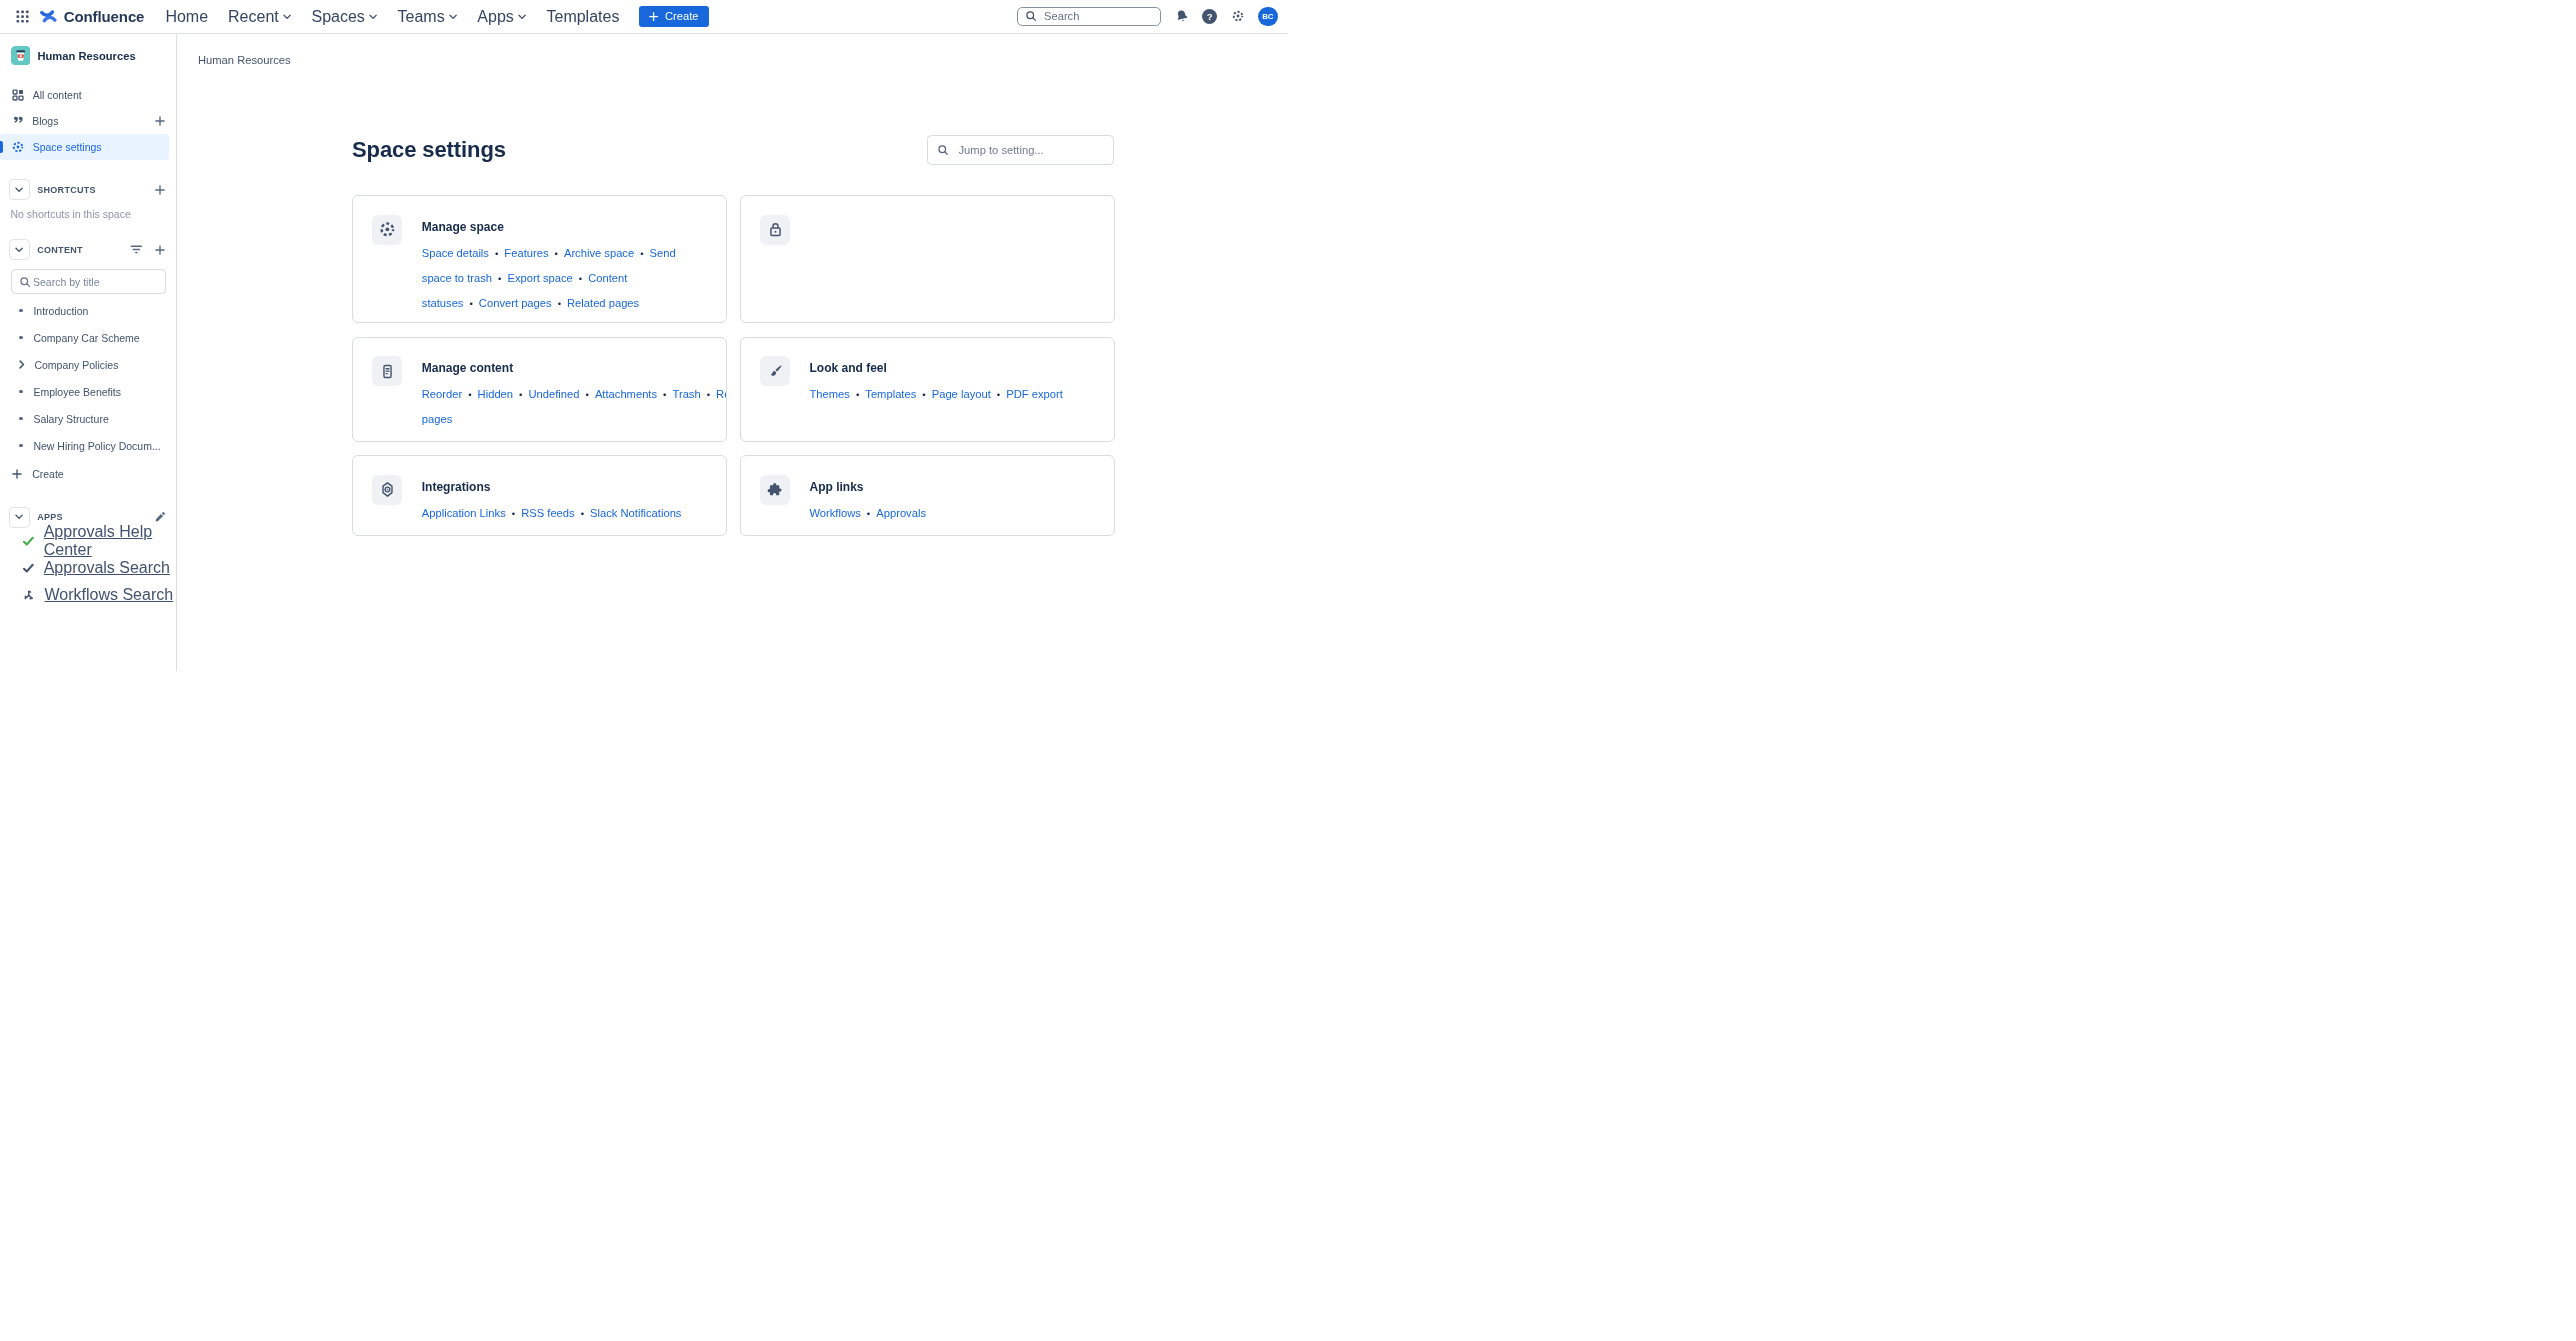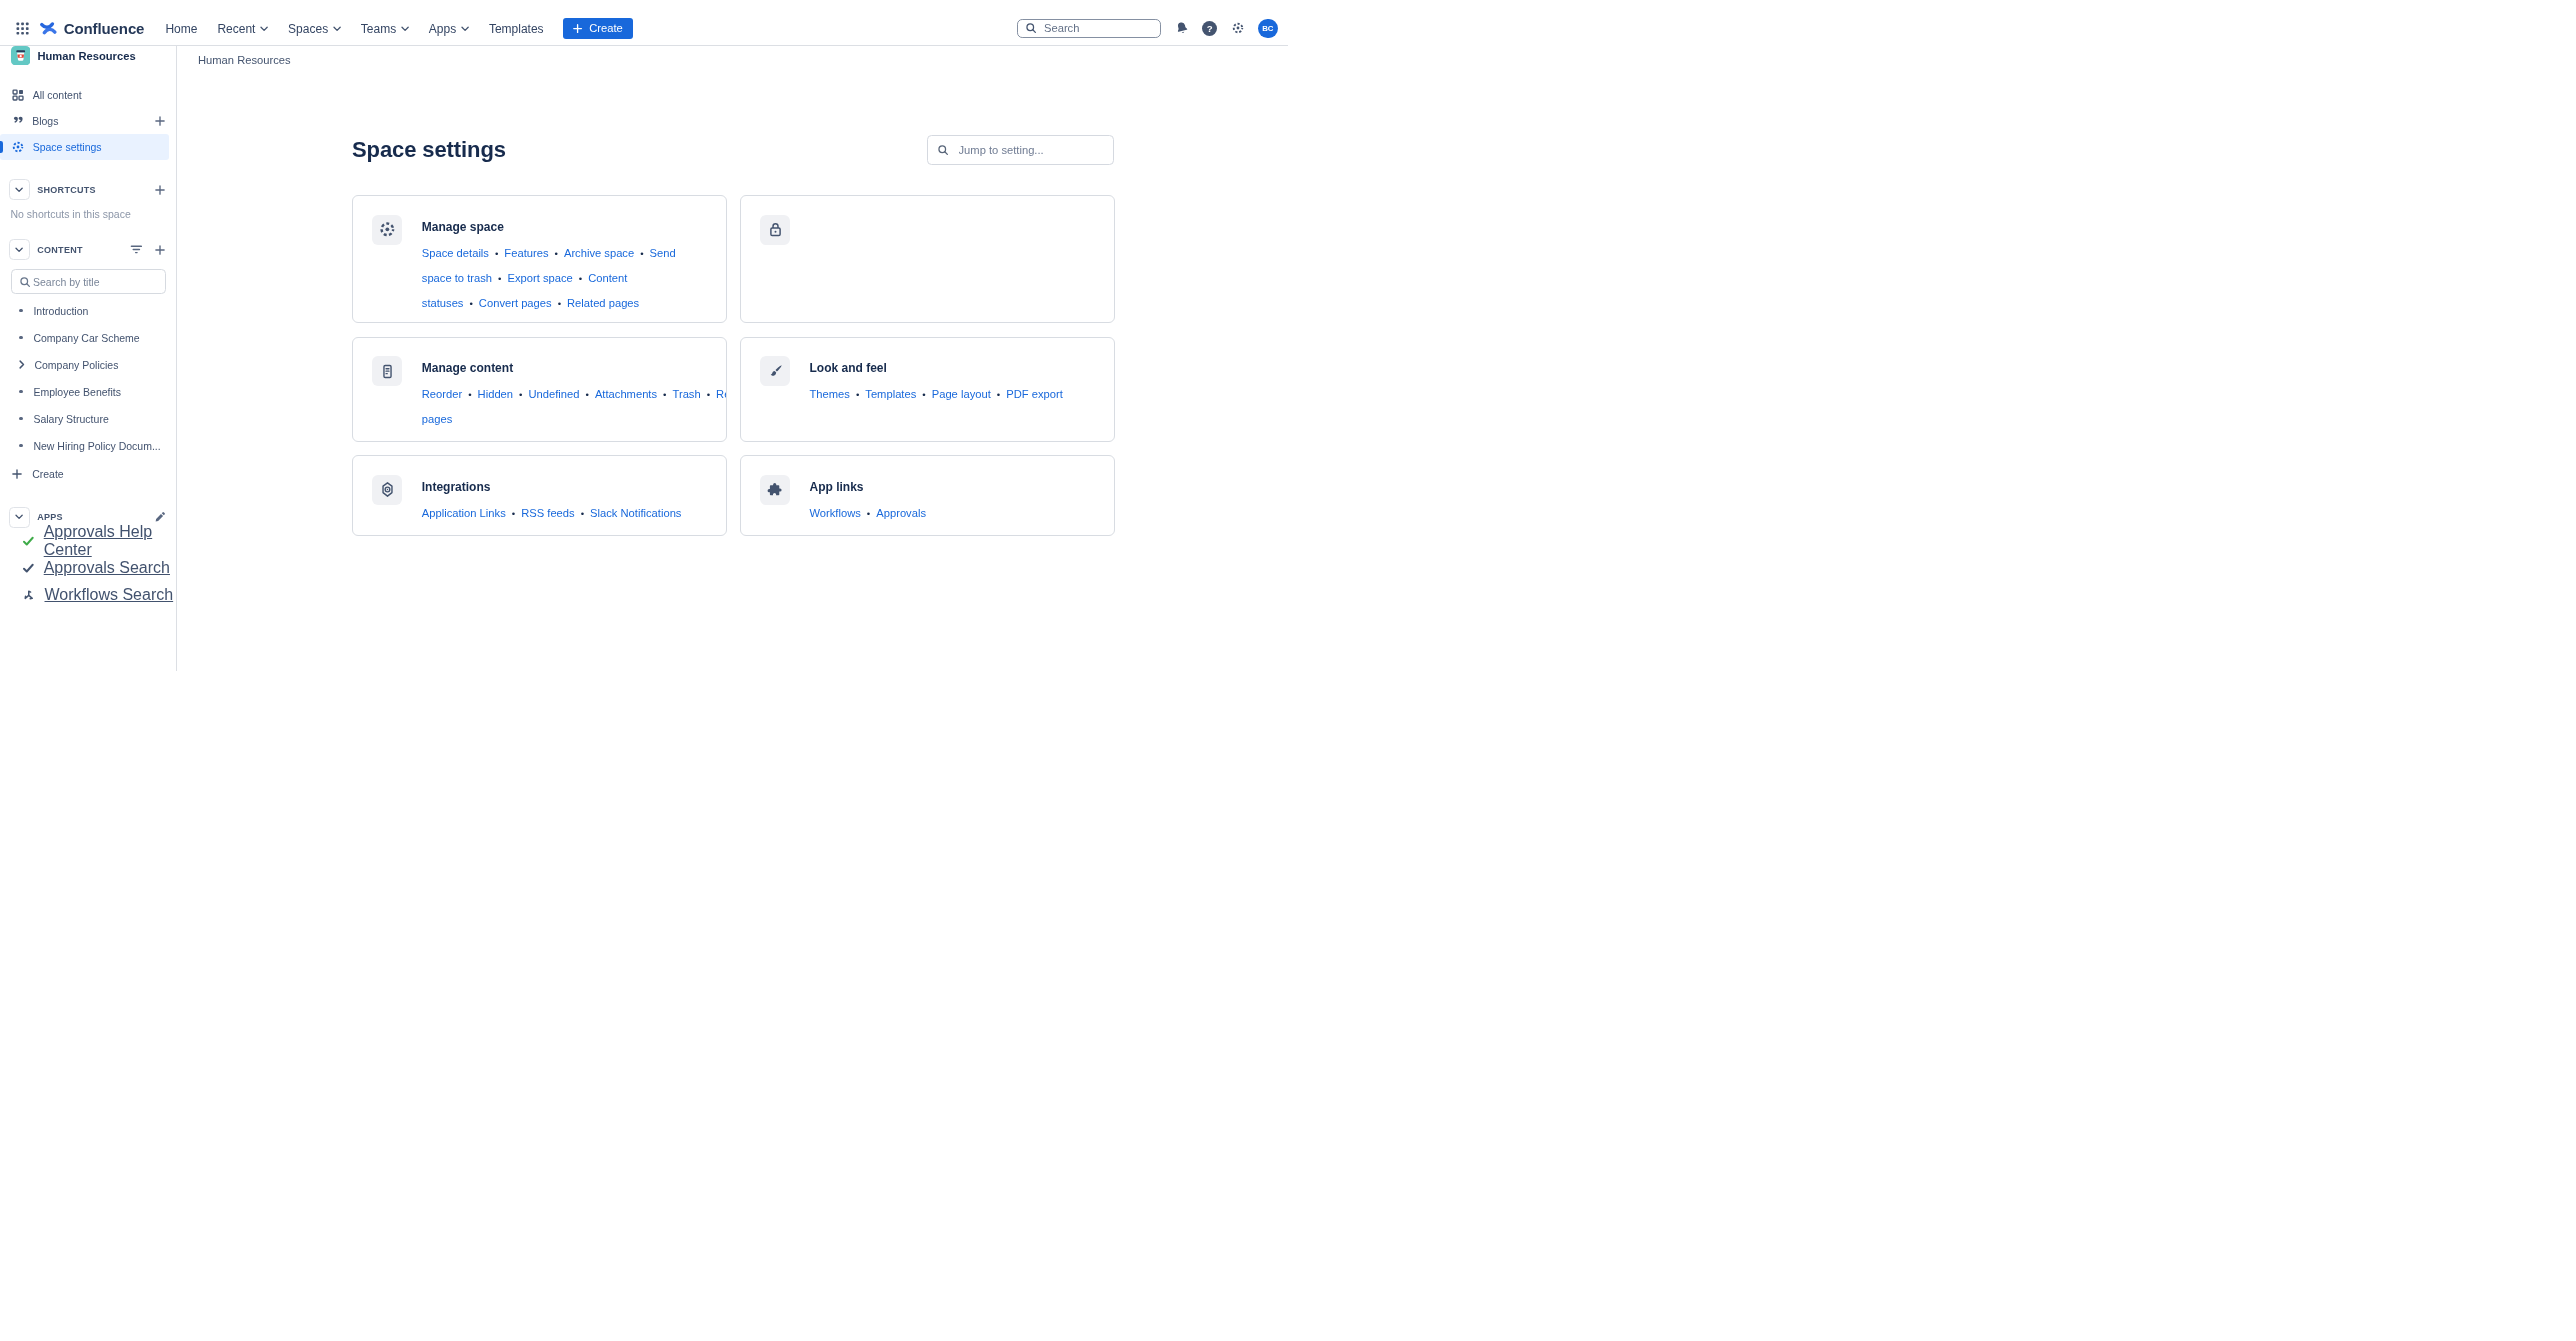--- a/index.html
+++ b/index.html
@@ -6,29 +6,29 @@
   body{
     width:1288px;height:671px;position:relative;overflow:hidden;
     background:#ffffff;color:#172B4D;
     font-family:"Liberation Sans", sans-serif;
     -webkit-font-smoothing:antialiased;
   }
   .icon{display:inline-flex;align-items:center;justify-content:center;line-height:0;flex:none;}
 
   
   .topbar{
-    position:absolute;top:12px;left:0;right:0;height:34px;
+    position:absolute;top:0;left:0;right:0;height:34px;
     display:flex;align-items:center;padding:0 10.5px;box-sizing:border-box;
     background:#fff;border-bottom:0.7px solid #DCDFE4;z-index:5;
   }
   .appswitcher{width:24px;height:24px;border-radius:3px;display:flex;align-items:center;justify-content:center;color:#44546F;cursor:pointer;}
   .brand{display:flex;align-items:center;gap:6px;margin-left:4.5px;}
   .brand-name{font-size:15px;font-weight:700;color:#253858;letter-spacing:-0.1px;}
   .nav{display:flex;align-items:center;gap:20px;margin-left:21px;}
-  .nav-item{display:flex;align-items:center;gap:4.5px;font-size:12px;color:#344563;cursor:pointer;}
+  .nav-item{display:flex;align-items:center;gap:4.5px;font-size:16px;color:#344563;cursor:pointer;}
   .nav-item .nav-chev{color:#44546F;margin-top:1.5px;}
   .create-btn{
     margin-left:19.4px;display:flex;align-items:center;gap:6px;
     background:#1868DB;color:#fff;border:none;border-radius:3px;
     padding:4.5px 10.5px 5.2px 9px;font-size:11.2px;font-family:inherit;cursor:pointer;
   }
   .topbar-right{margin-left:auto;display:flex;align-items:center;gap:13.5px;}
   .topbar-search{
     width:144px;height:19px;border:0.7px solid #8590A2;border-radius:5.2px;
     display:flex;align-items:center;gap:5.2px;padding:0 6.7px;box-sizing:border-box;color:#44546F;

